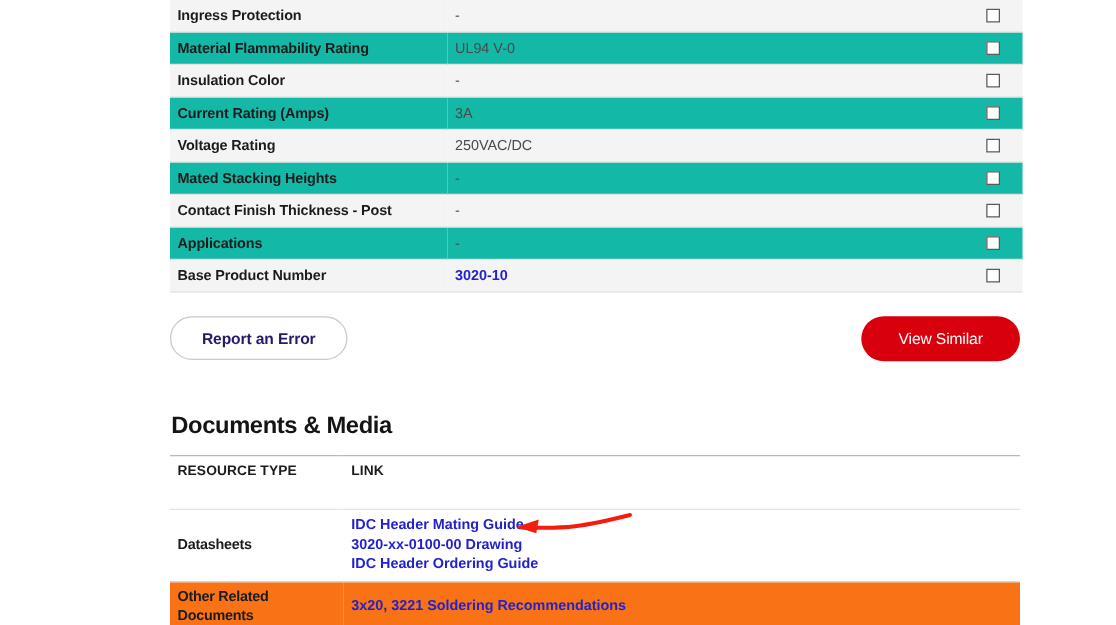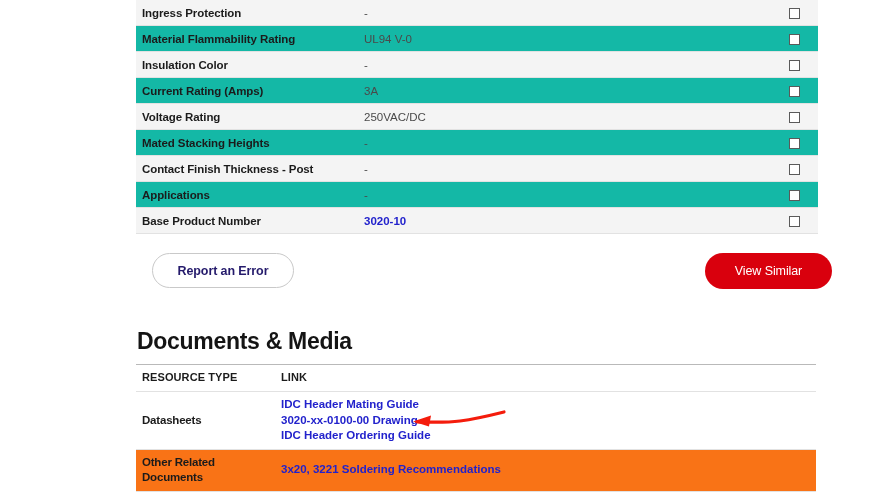--- a/index.html
+++ b/index.html
@@ -72,21 +72,21 @@
     height: 11px;
     border: 1.6px solid #5a5a5a;
     background: #ffffff;
     box-sizing: border-box;
     vertical-align: middle;
   }
 
   
   .btn-row {
     position: absolute;
-    left: 152px;
+    left: 136px;
     top: 253px;
     width: 680px;
     height: 36px;
   }
   .btn-report {
     position: absolute;
     left: 0;
     top: 0;
     width: 142px;
     height: 35px;
@@ -117,41 +117,41 @@
     letter-spacing: -0.1px;
     cursor: pointer;
     padding: 0;
   }
 
   
   .docs-heading {
     position: absolute;
     left: 137px;
     top: 330px;
-    font-size: 23px;
+    font-size: 19px;
     font-weight: bold;
     color: #141414;
     letter-spacing: -0.3px;
     line-height: 22px;
   }
   .docs-table {
     position: absolute;
     left: 136px;
     top: 364px;
     width: 680px;
     border-collapse: collapse;
     table-layout: fixed;
   }
   .docs-table th {
     text-align: left;
     font-size: 11px;
     font-weight: bold;
     color: #1b1b1b;
     letter-spacing: 0.1px;
-    padding: 6px 0 8px 6px;
+    padding: 6px 0 24px 6px;
     border-top: 1.5px solid #b9b9b9;
     border-bottom: 1px solid #e2e2e2;
     background: #ffffff;
     vertical-align: middle;
   }
   .docs-table td {
     font-size: 11.5px;
     padding: 5px 0 5px 6px;
     border-bottom: 1px solid #e2e2e2;
     vertical-align: middle;

